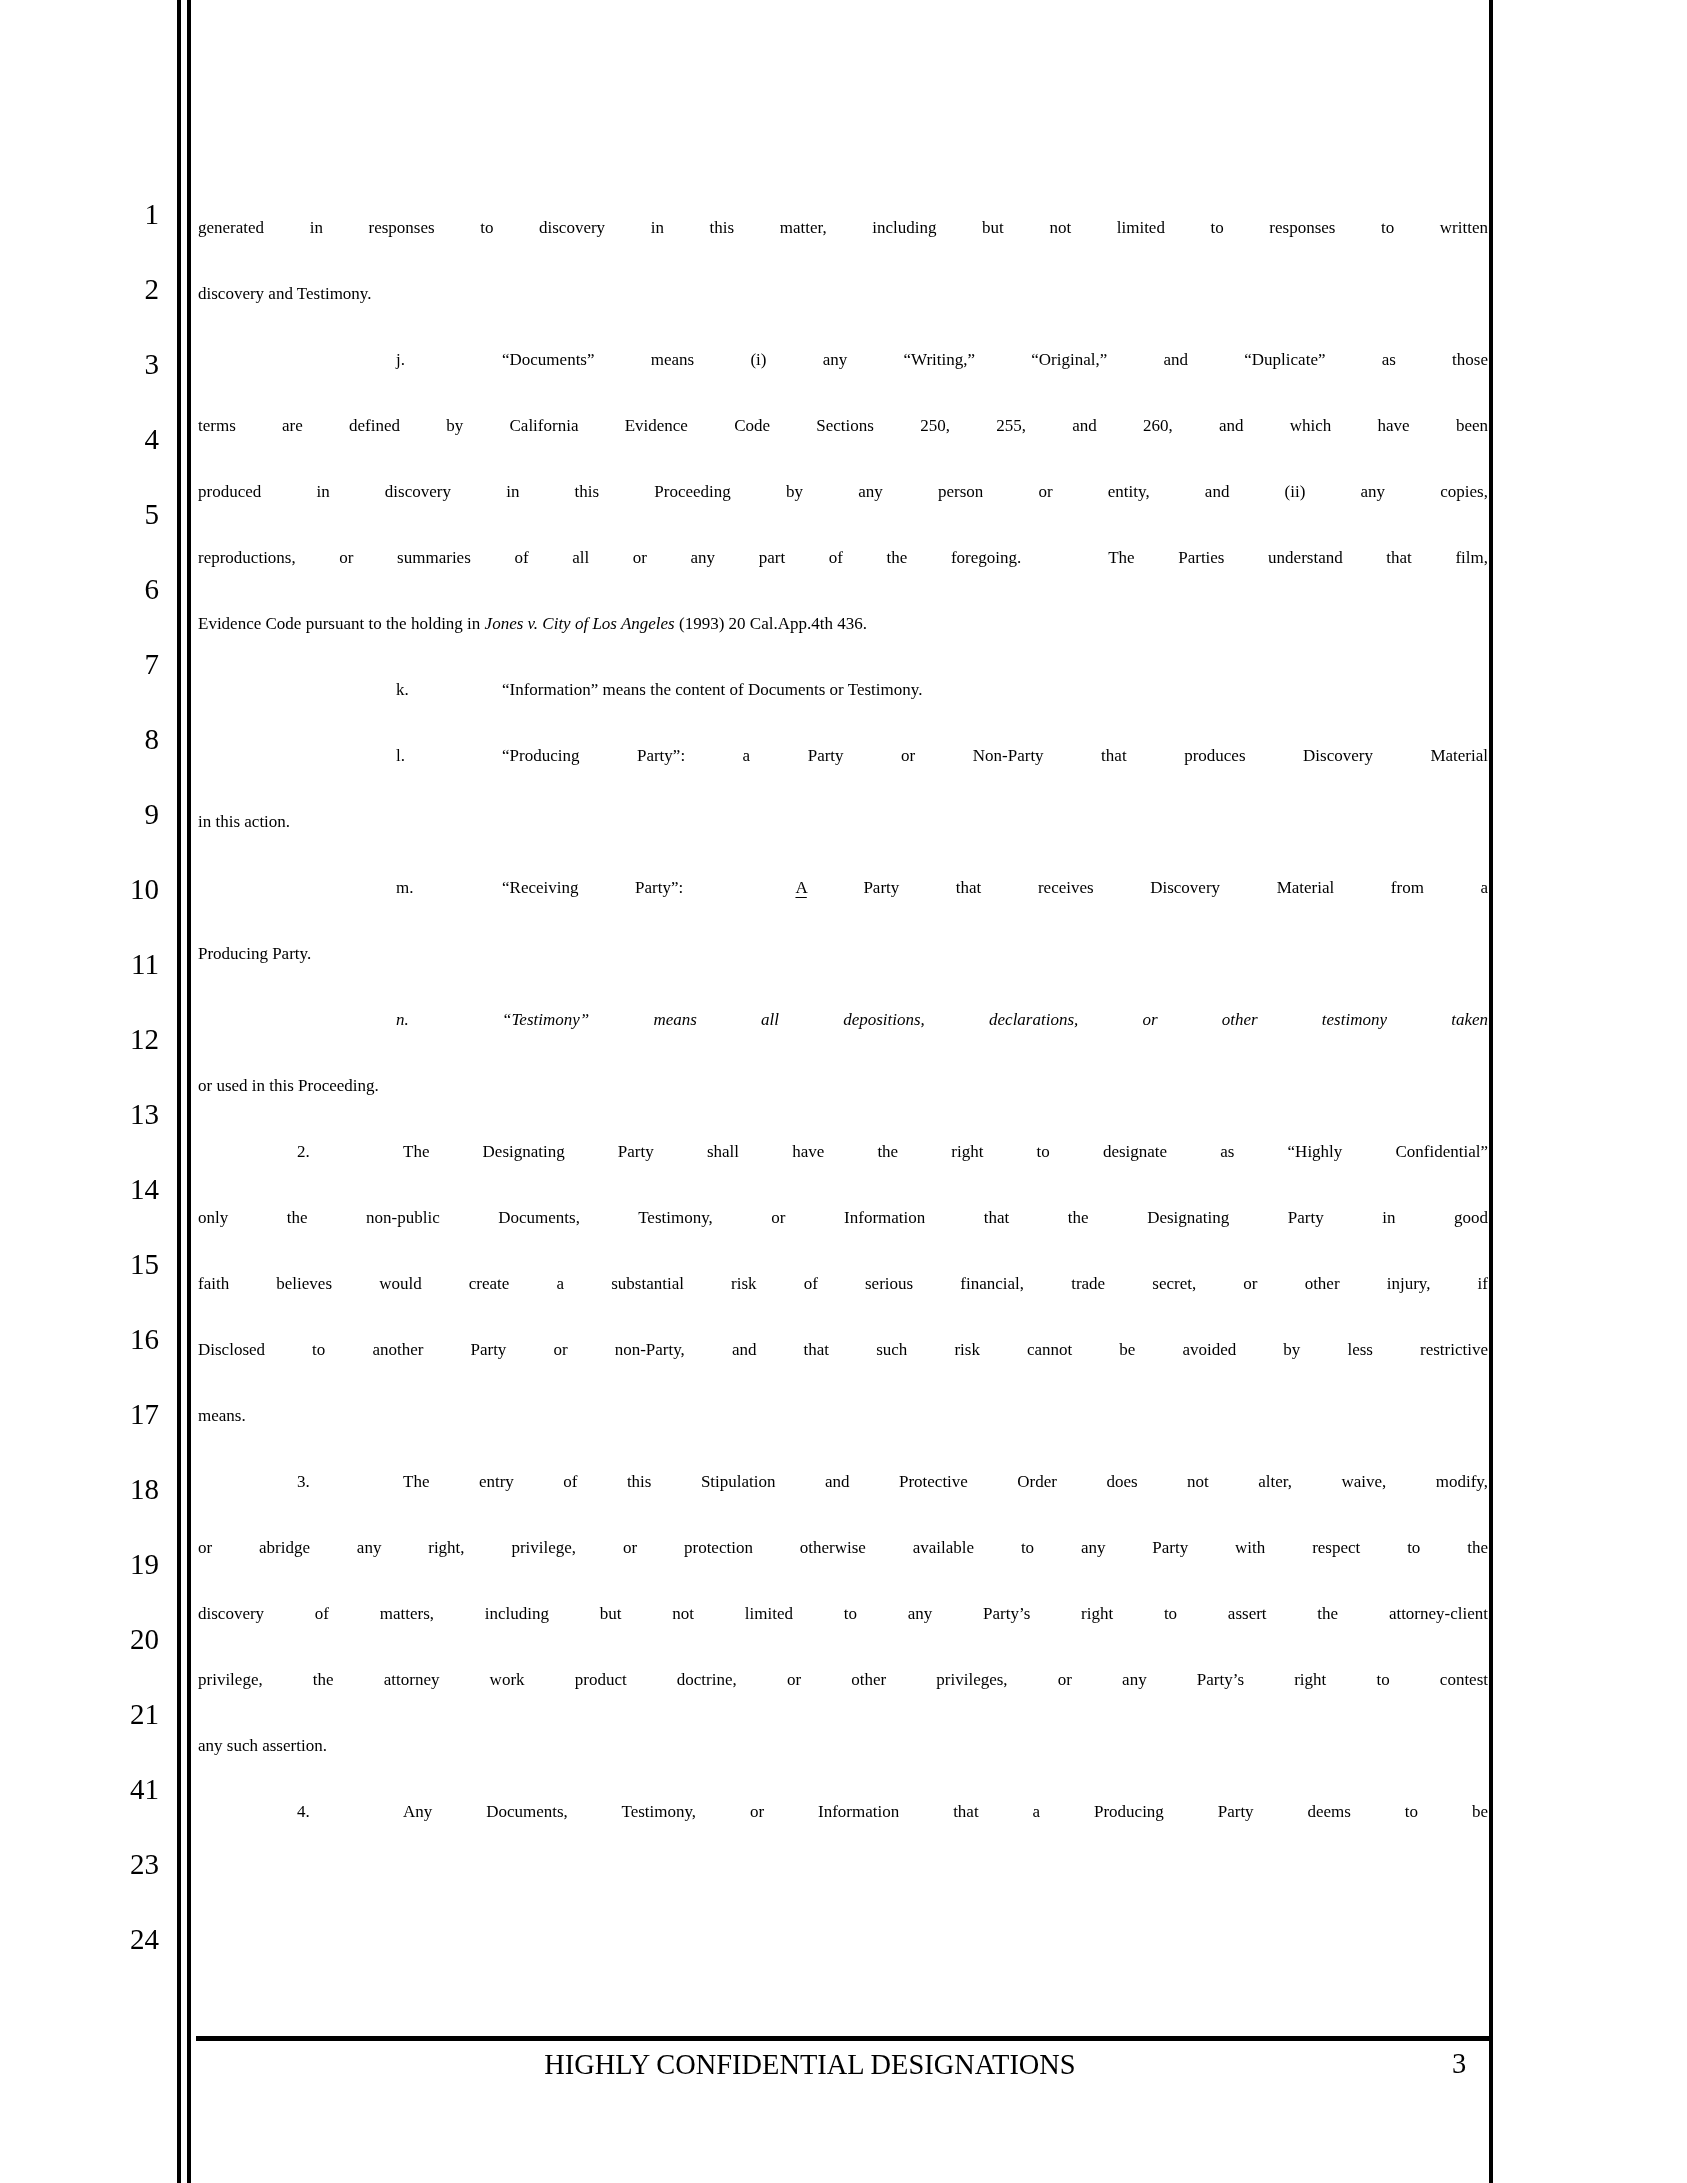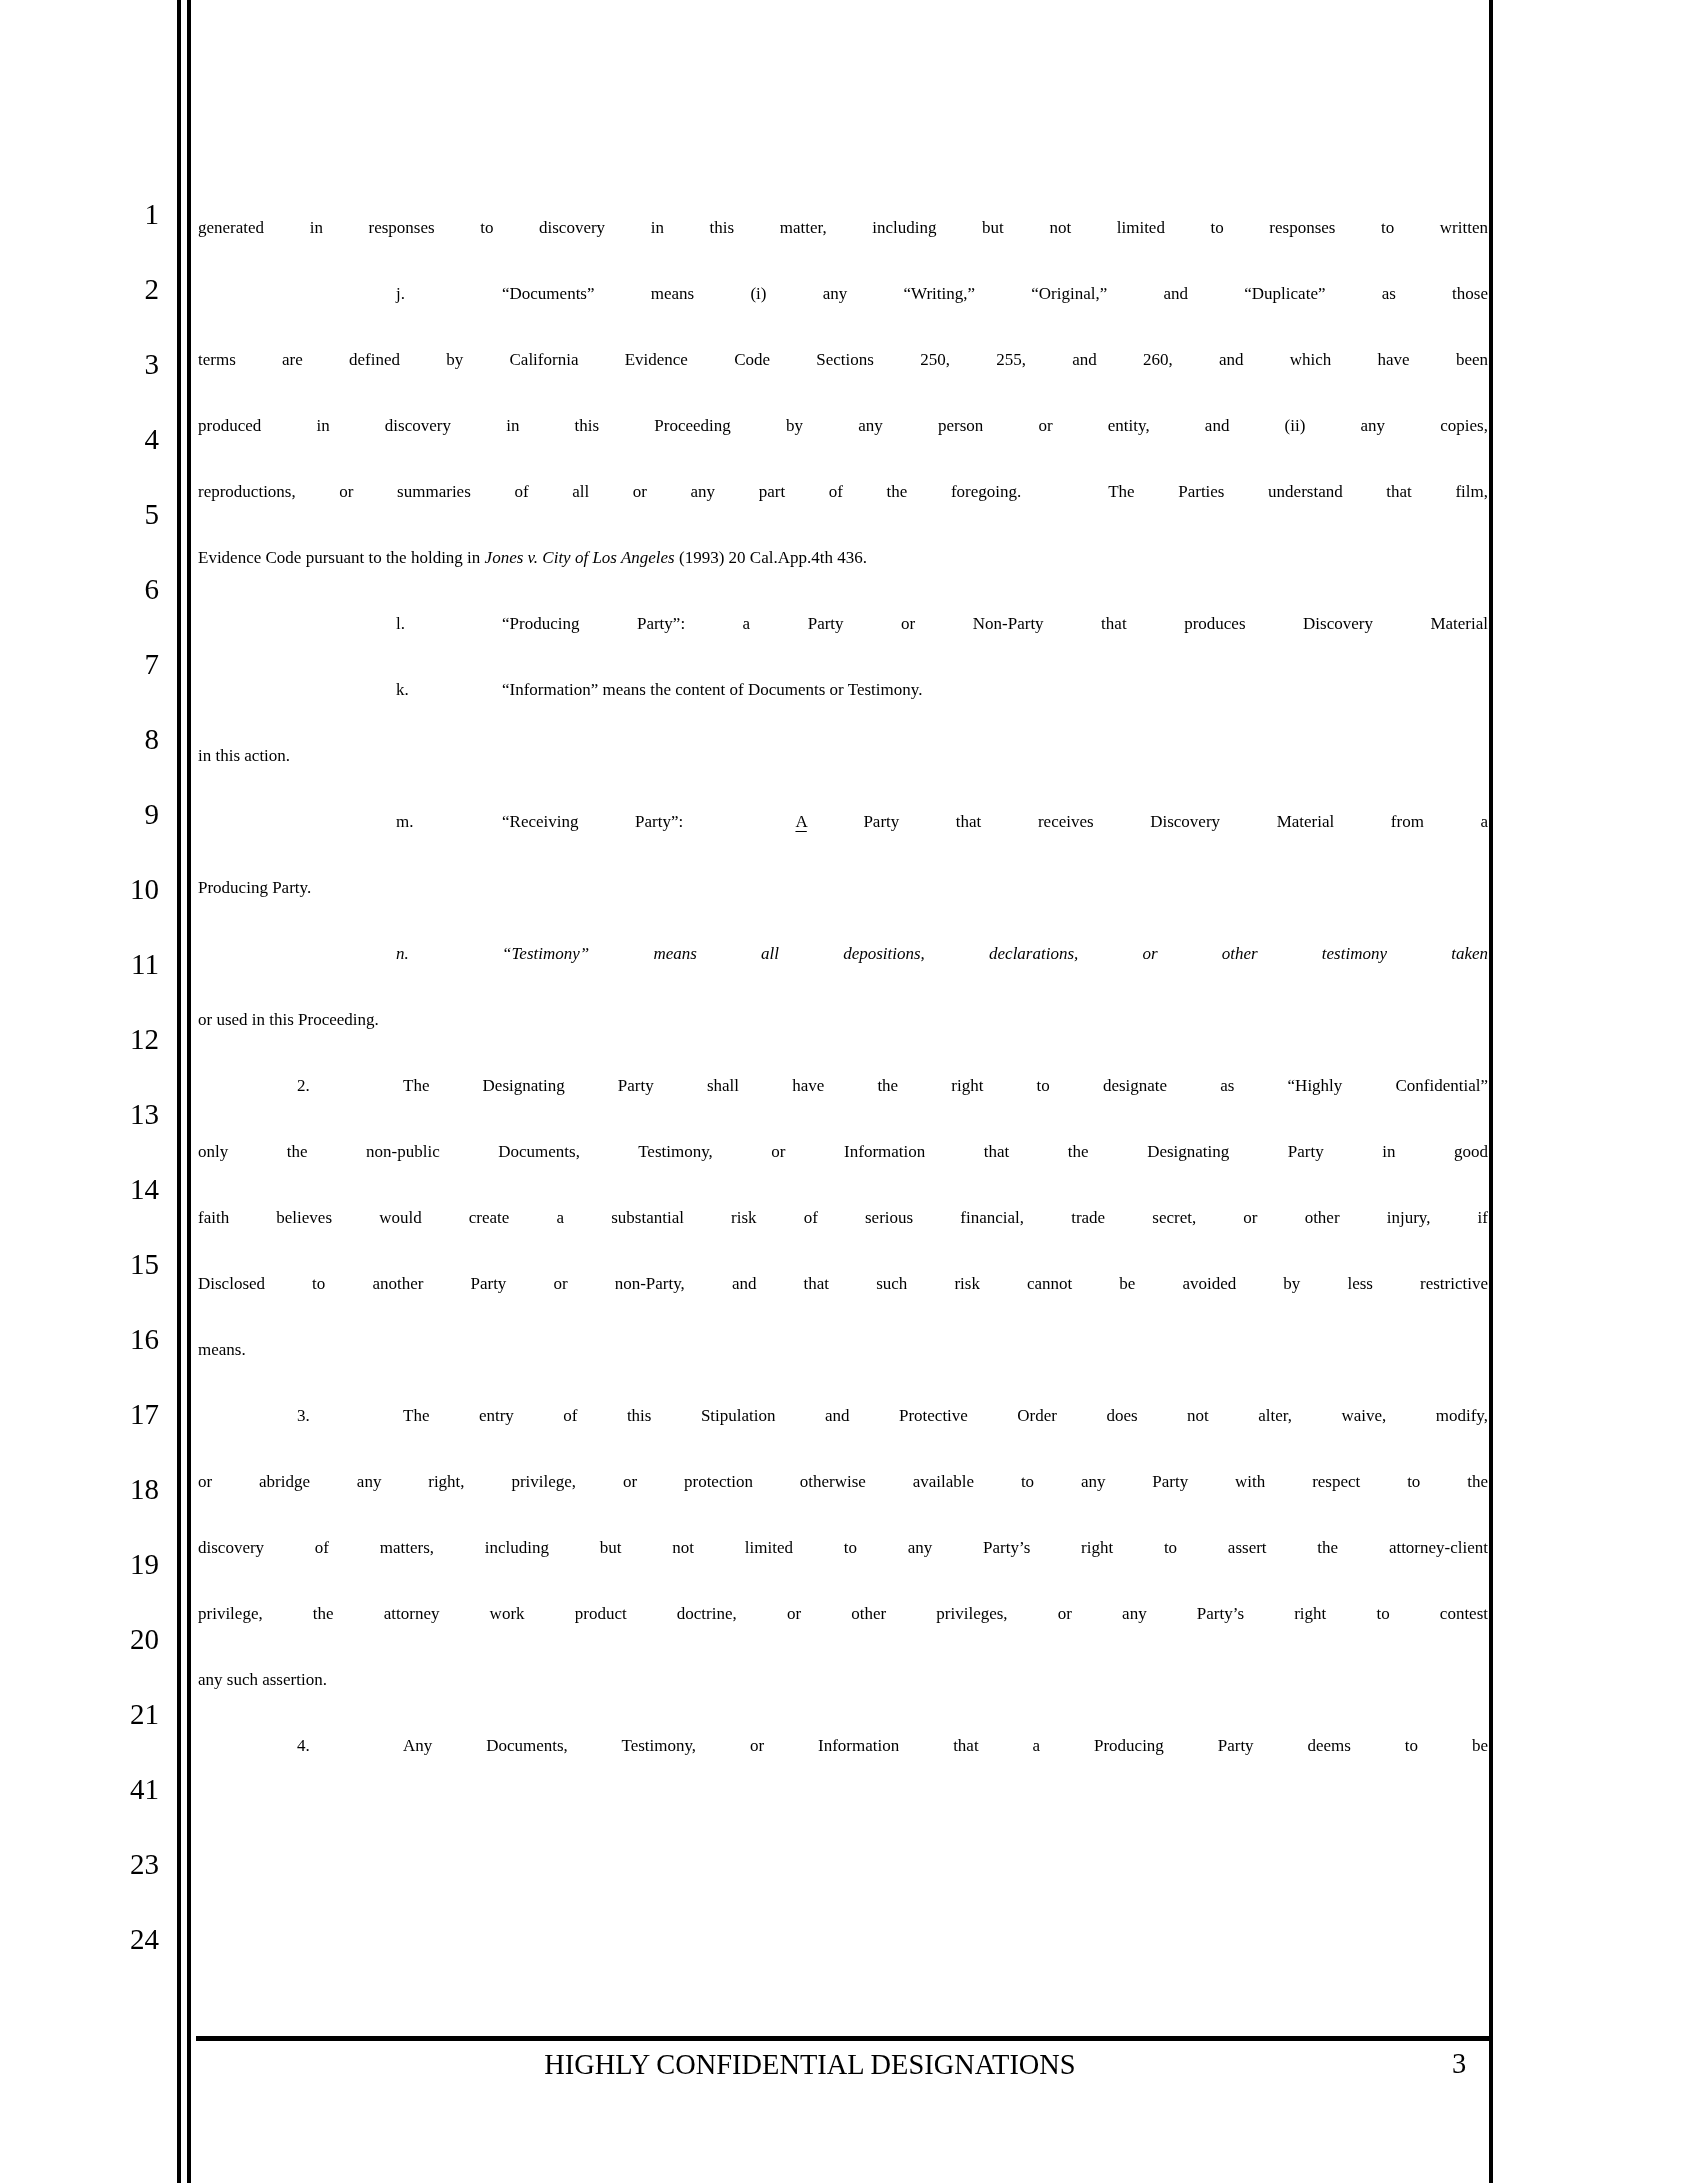--- a/index.html
+++ b/index.html
@@ -77,27 +77,28 @@
       <div class="ln">19</div>
       <div class="ln">20</div>
       <div class="ln">21</div>
       <div class="ln">41</div>
       <div class="ln">23</div>
       <div class="ln">24</div>
     </div>
 
   <div class="body-text" id="body-rows">
       <div class="row jst"><span>generated in responses to discovery in this matter, including but not limited to responses to written</span></div>
+      <div class="row lft"><span>discovery and Testimony.</span></div>
       <div class="row jst" style="padding-left: 198px;"><span class="lab">j.</span><span>“Documents” means (i) any “Writing,” “Original,” and “Duplicate” as those</span></div>
       <div class="row jst"><span>terms are defined by California Evidence Code Sections 250, 255, and 260, and which have been</span></div>
       <div class="row jst"><span>produced in discovery in this Proceeding by any person or entity, and (ii) any copies,</span></div>
       <div class="row jst"><span>reproductions, or summaries of all or any part of the foregoing.&nbsp; The Parties understand that film,</span></div>
       <div class="row lft"><span>Evidence Code pursuant to the holding in </span><span class="i">Jones v. City of Los Angeles</span><span> (1993) 20 Cal.App.4th 436.</span></div>
+      <div class="row lft" style="padding-left: 198px;"><span class="lab">k.</span><span>“Information” means the content of Documents or Testimony.</span></div>
       <div class="row jst" style="padding-left: 198px;"><span class="lab">l.</span><span>“Producing Party”: a Party or Non-Party that produces Discovery Material</span></div>
-      <div class="row lft" style="padding-left: 198px;"><span class="lab">k.</span><span>“Information” means the content of Documents or Testimony.</span></div>
       <div class="row lft"><span>in this action.</span></div>
       <div class="row jst" style="padding-left: 198px;"><span class="lab">m.</span><span>“Receiving Party”:&nbsp; </span><span class="u">A</span><span> Party that receives Discovery Material from a</span></div>
       <div class="row lft"><span>Producing Party.</span></div>
       <div class="row jst" style="padding-left: 198px; font-style: italic;"><span class="lab">n.</span><span>“Testimony” means all depositions, declarations, or other testimony taken</span></div>
       <div class="row lft"><span>or used in this Proceeding.</span></div>
       <div class="row jst" style="padding-left: 99px;"><span class="lab">2.</span><span>The Designating Party shall have the right to designate as “Highly Confidential”</span></div>
       <div class="row jst"><span>only the non-public Documents, Testimony, or Information that the Designating Party in good</span></div>
       <div class="row jst"><span>faith believes would create a substantial risk of serious financial, trade secret, or other injury, if</span></div>
       <div class="row jst"><span>Disclosed to another Party or non-Party, and that such risk cannot be avoided by less restrictive</span></div>
       <div class="row lft"><span>means.</span></div>

